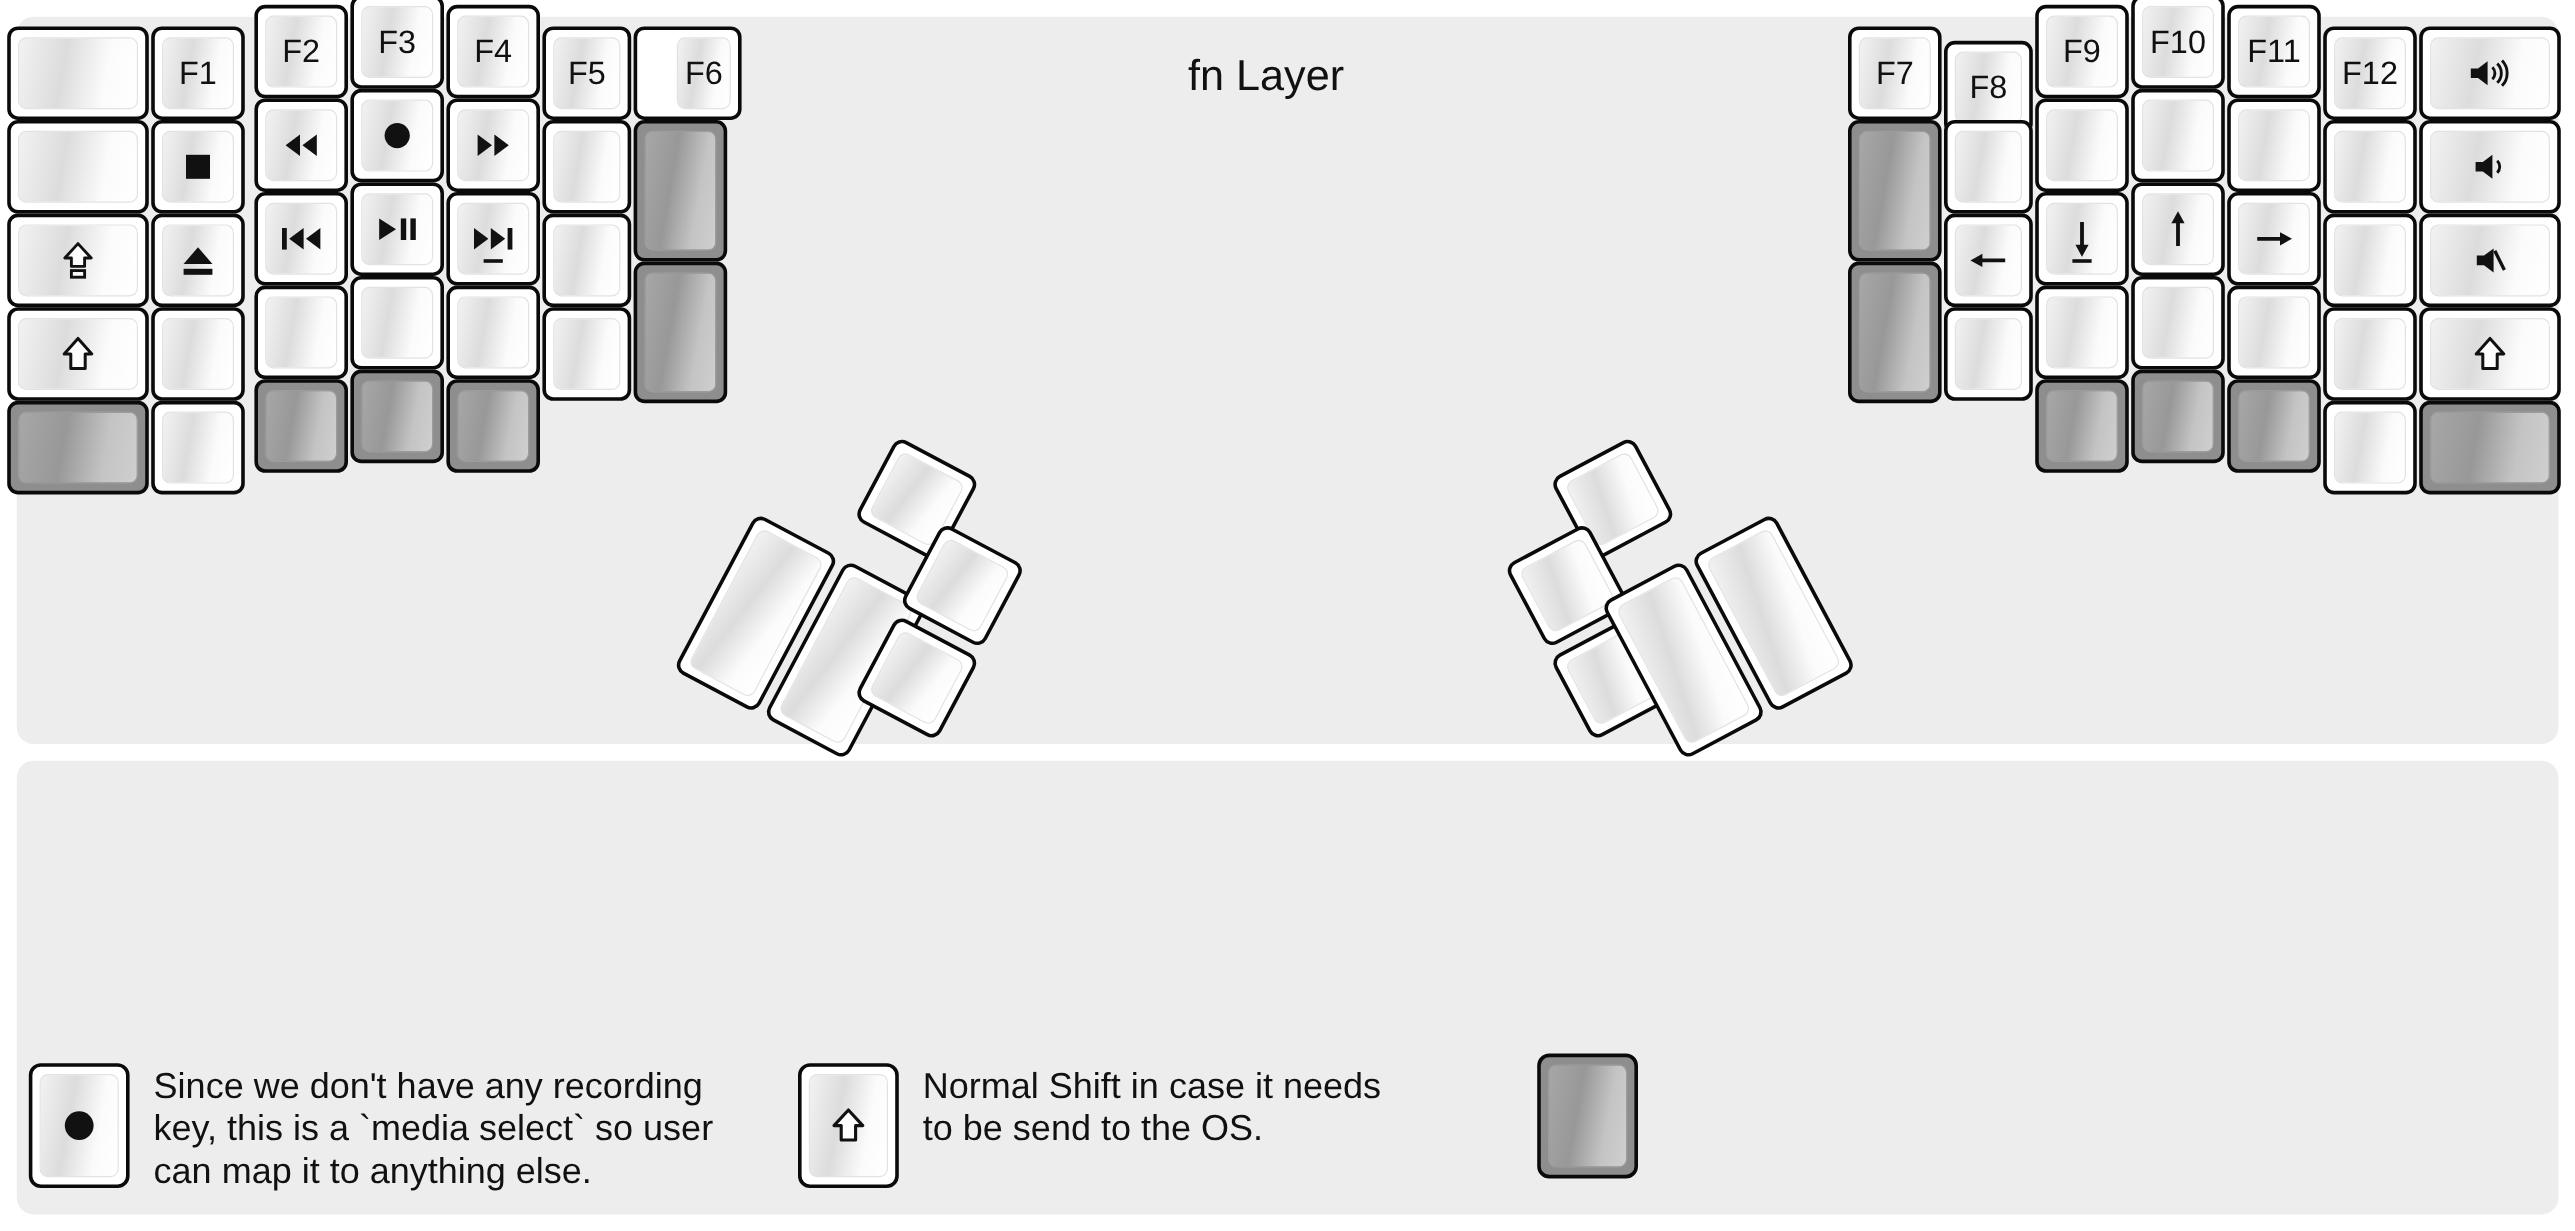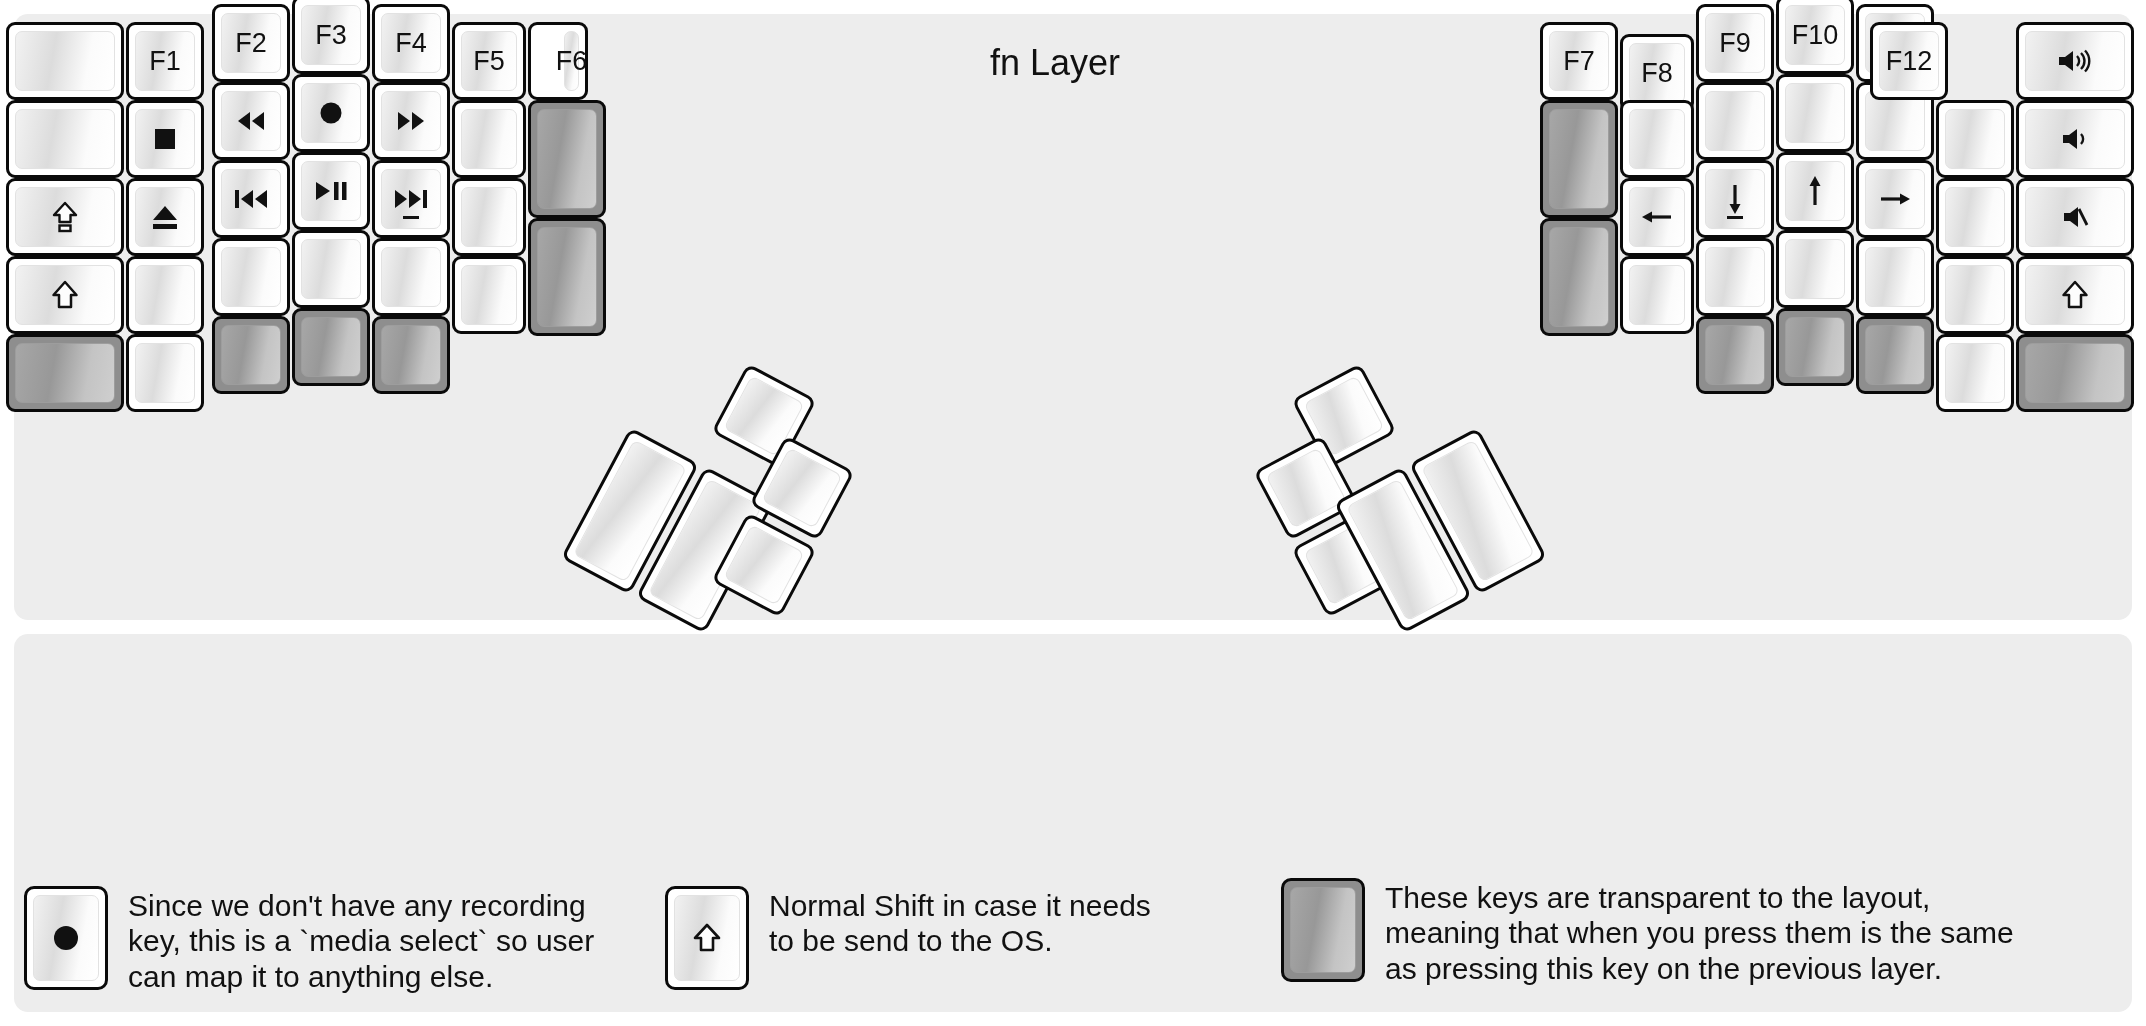--- a/index.html
+++ b/index.html
@@ -285,21 +285,21 @@
       </div>
       <div class="key" style="left: 438px; top: 86px; width: 74px; height: 78px;">
         <div class="cap"></div>
       </div>
       <div class="key" style="left: 438px; top: 164px; width: 74px; height: 78px;">
         <div class="cap"></div>
       </div>
       <div class="key" style="left: 438px; top: 242px; width: 74px; height: 78px;">
         <div class="cap"></div>
       </div>
-      <div class="key" style="left: 514px; top: 8px; width: 60px; height: 78px; padding-left: 33px;">
+      <div class="key" style="left: 514px; top: 8px; width: 90px; height: 78px; padding-left: 33px;">
         <div class="cap">
           <span class="legendtxt">F6</span>
         </div>
       </div>
       <div class="key trans" style="left: 514px; top: 86px; width: 78px; height: 118px;">
         <div class="cap"></div>
       </div>
       <div class="key trans" style="left: 514px; top: 204px; width: 78px; height: 118px;">
         <div class="cap"></div>
       </div>
@@ -401,21 +401,21 @@
             </svg>
           </span>
         </div>
       </div>
       <div class="key" style="left: 1842px; top: 224px; width: 78px; height: 78px;">
         <div class="cap"></div>
       </div>
       <div class="key trans" style="left: 1842px; top: 302px; width: 78px; height: 78px;">
         <div class="cap"></div>
       </div>
-      <div class="key" style="left: 1856px; top: 8px; width: 78px; height: 78px;">
+      <div class="key" style="left: 1922px; top: 8px; width: 78px; height: 78px;">
         <div class="cap">
           <span class="legendtxt">F12</span>
         </div>
       </div>
       <div class="key" style="left: 1922px; top: 86px; width: 78px; height: 78px;">
         <div class="cap"></div>
       </div>
       <div class="key" style="left: 1922px; top: 164px; width: 78px; height: 78px;">
         <div class="cap"></div>
       </div>
@@ -527,18 +527,15 @@
       </div>
     </div>
     <div class="legend-text">Normal Shift in case it needs
 to be send to the OS.</div>
   </div>
 
   <div class="legend-item" id="legend-2" style="left:1281px;top:878px;">
     <div class="legend-key trans">
       <div class="cap"></div>
     </div>
-    <div class="legend-text">These keys are transparent to the layout,
-meaning that when you press them is the same
-as pressing this key on the previous layer.</div>
   </div>
 
 </div>
 
 </body></html>

